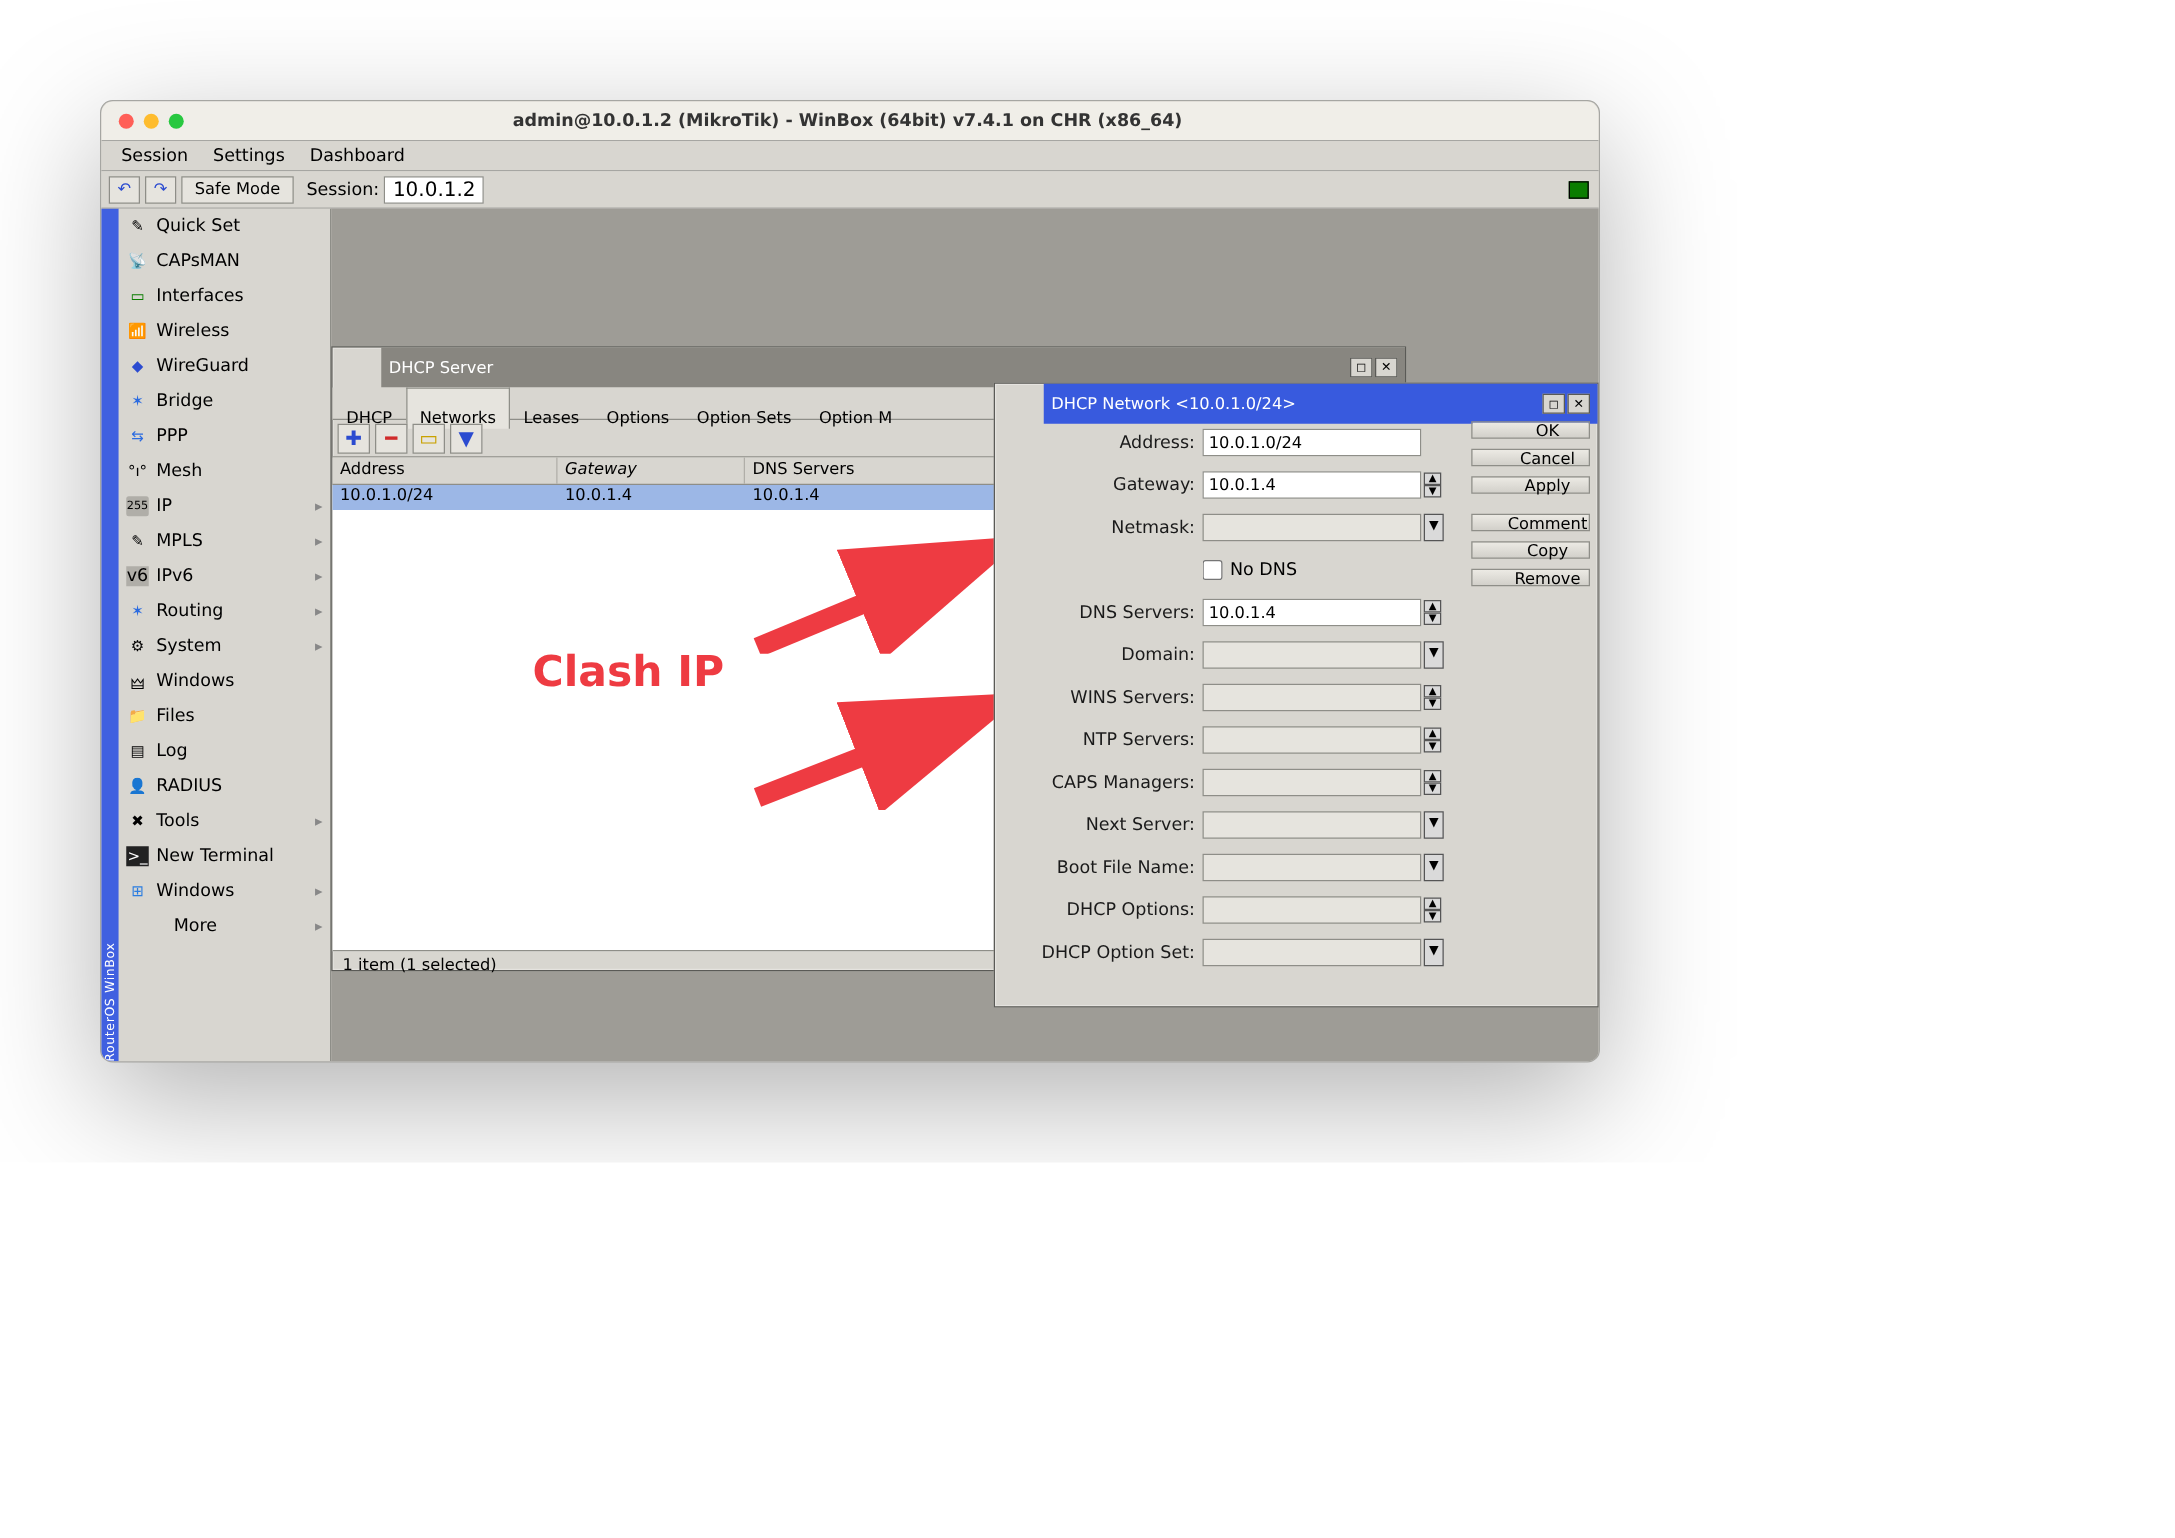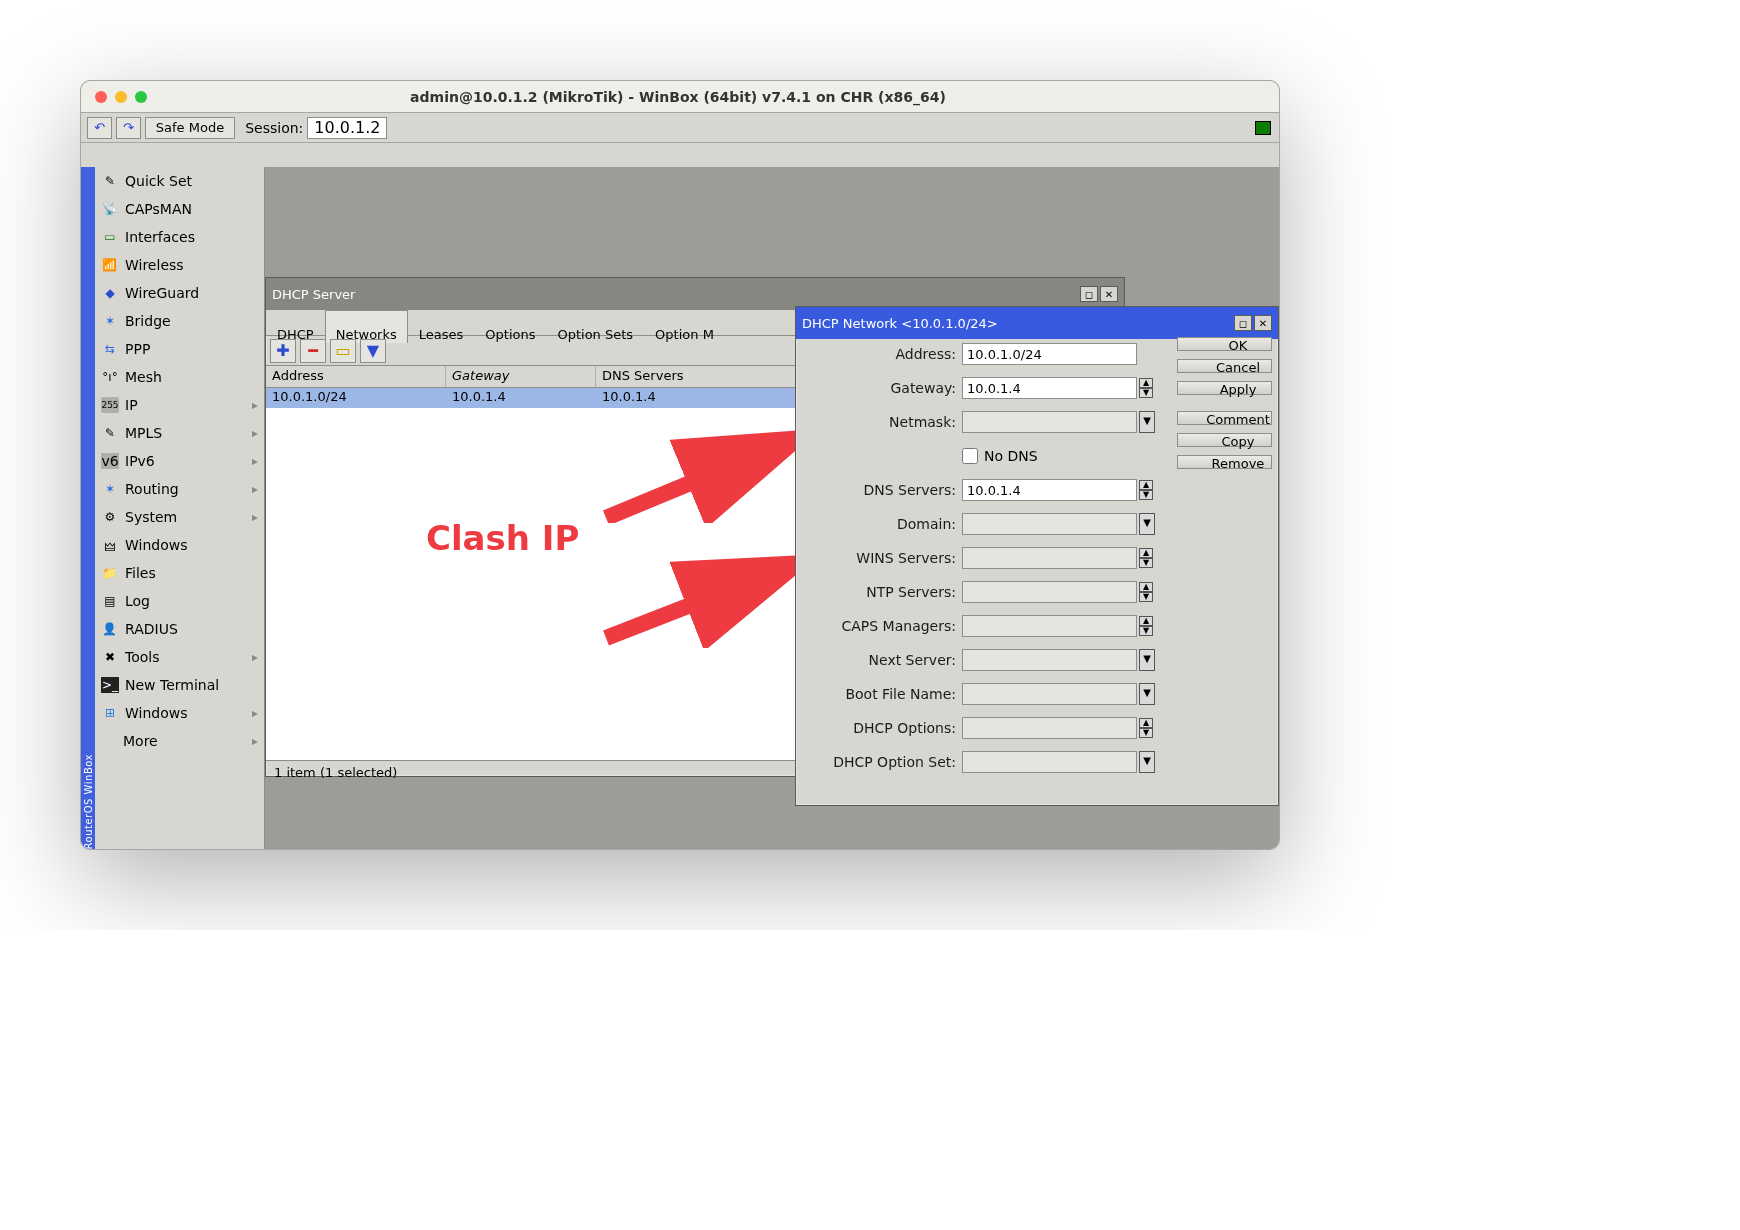--- a/index.html
+++ b/index.html
@@ -24,27 +24,27 @@
   .session-field{border:1px solid #8e8e88; background:#fff; height:22px; padding:0 6px; font-size:16px; display:inline-block; min-width:70px; line-height:20px;}
   .status-indicator{margin-left:auto; margin-right:8px; width:16px; height:14px; background:#0a7d00; border:1px solid #000;}
 
   
   .content{position:absolute; top:86px; bottom:0; left:0; right:0;}
   .blue-strip{position:absolute; left:0; top:0; bottom:0; width:14px; background:#4060e0; color:#fff; font-size:10px;  display:flex; align-items:flex-end; justify-content:center;}
   .blue-strip span{transform:rotate(180deg); writing-mode:vertical-rl; padding-bottom:6px; letter-spacing:.5px;}
   .sidebar{position:absolute; left:14px; top:0; bottom:0; width:170px; background:#d8d6d0; border-right:1px solid #8e8e88; overflow:hidden;}
   .side-item{display:flex; align-items:center; height:28px; font-size:14px; padding:0 6px; cursor:default;}
   .side-item .ico{width:18px; height:16px; margin-right:6px; display:flex; align-items:center; justify-content:center; font-size:12px;}
-  .side-item.sub{padding-left:28px;}
+  .side-item.sub{padding-left:44px;}
   .side-item .chev{margin-left:auto; color:#888; font-size:12px;}
   .mdi-area{position:absolute; left:184px; top:0; right:0; bottom:0; background:#9e9c96;}
 
   
   .subwin{position:absolute; background:#d8d6d0; border:1px solid #5a5a56; box-shadow:0 0 0 1px #ffffff55 inset;}
-  .subwin-title{height:28px; background:#888680; color:#fff; font-size:13px; display:flex; align-items:center; padding:16px 6px;}
+  .subwin-title{height:28px; background:#888680; color:#fff; font-size:13px; display:flex; align-items:center; padding:16px 6px;margin-left:39px;}
   .subwin-title.active{background:#385ade;}
   .subwin-title .t{flex:1;}
   .winbtns{display:flex; gap:2px;}
   .wbtn{width:18px; height:16px; background:#d8d6d0; border:1px solid #5a5a56; display:flex; align-items:center; justify-content:center; font-size:10px; color:#000;}
   .tabs{display:flex; height:26px; border-bottom:1px solid #8e8e88; background:#d8d6d0; font-size:13px;}
   .tab{padding:16px 10px; border:1px solid transparent; border-bottom:none; cursor:default;}
   .tab.active{background:#e6e4de; border-color:#8e8e88; border-radius:0;}
   .iconbar{display:flex; height:30px; align-items:center; padding:2px 4px; gap:4px; border-bottom:1px solid #8e8e88;}
   .ibtn{width:26px; height:24px; border:1px solid #8e8e88; background:#e6e4de; display:flex; align-items:center; justify-content:center; font-weight:bold;}
   .listhead{display:flex; height:22px; background:#d8d6d0; border-bottom:1px solid #8e8e88; font-size:13px;}
@@ -80,20 +80,25 @@
   <div class="titlebar">
     <div class="traffic">
       <div class="dot red"></div>
       <div class="dot yellow"></div>
       <div class="dot green"></div>
     </div>
     <div class="title-text">admin@10.0.1.2 (MikroTik) - WinBox (64bit) v7.4.1 on CHR (x86_64)</div>
     <div style="width:70px"></div>
   </div>
 
+  <div class="menubar">
+    <span>Session</span>
+    <span>Settings</span>
+    <span>Dashboard</span>
+  </div>
 
   <div class="toolbar">
     <div class="tbtn" style="color:#2b4bd0">↶</div>
     <div class="tbtn" style="color:#2b4bd0">↷</div>
     <div class="tbtn" style="padding:0 10px;">Safe Mode</div>
     <span style="padding:0 4px 0 6px;">Session:</span>
     <span class="session-field">10.0.1.2</span>
     <div class="status-indicator"></div>
   </div>
 

